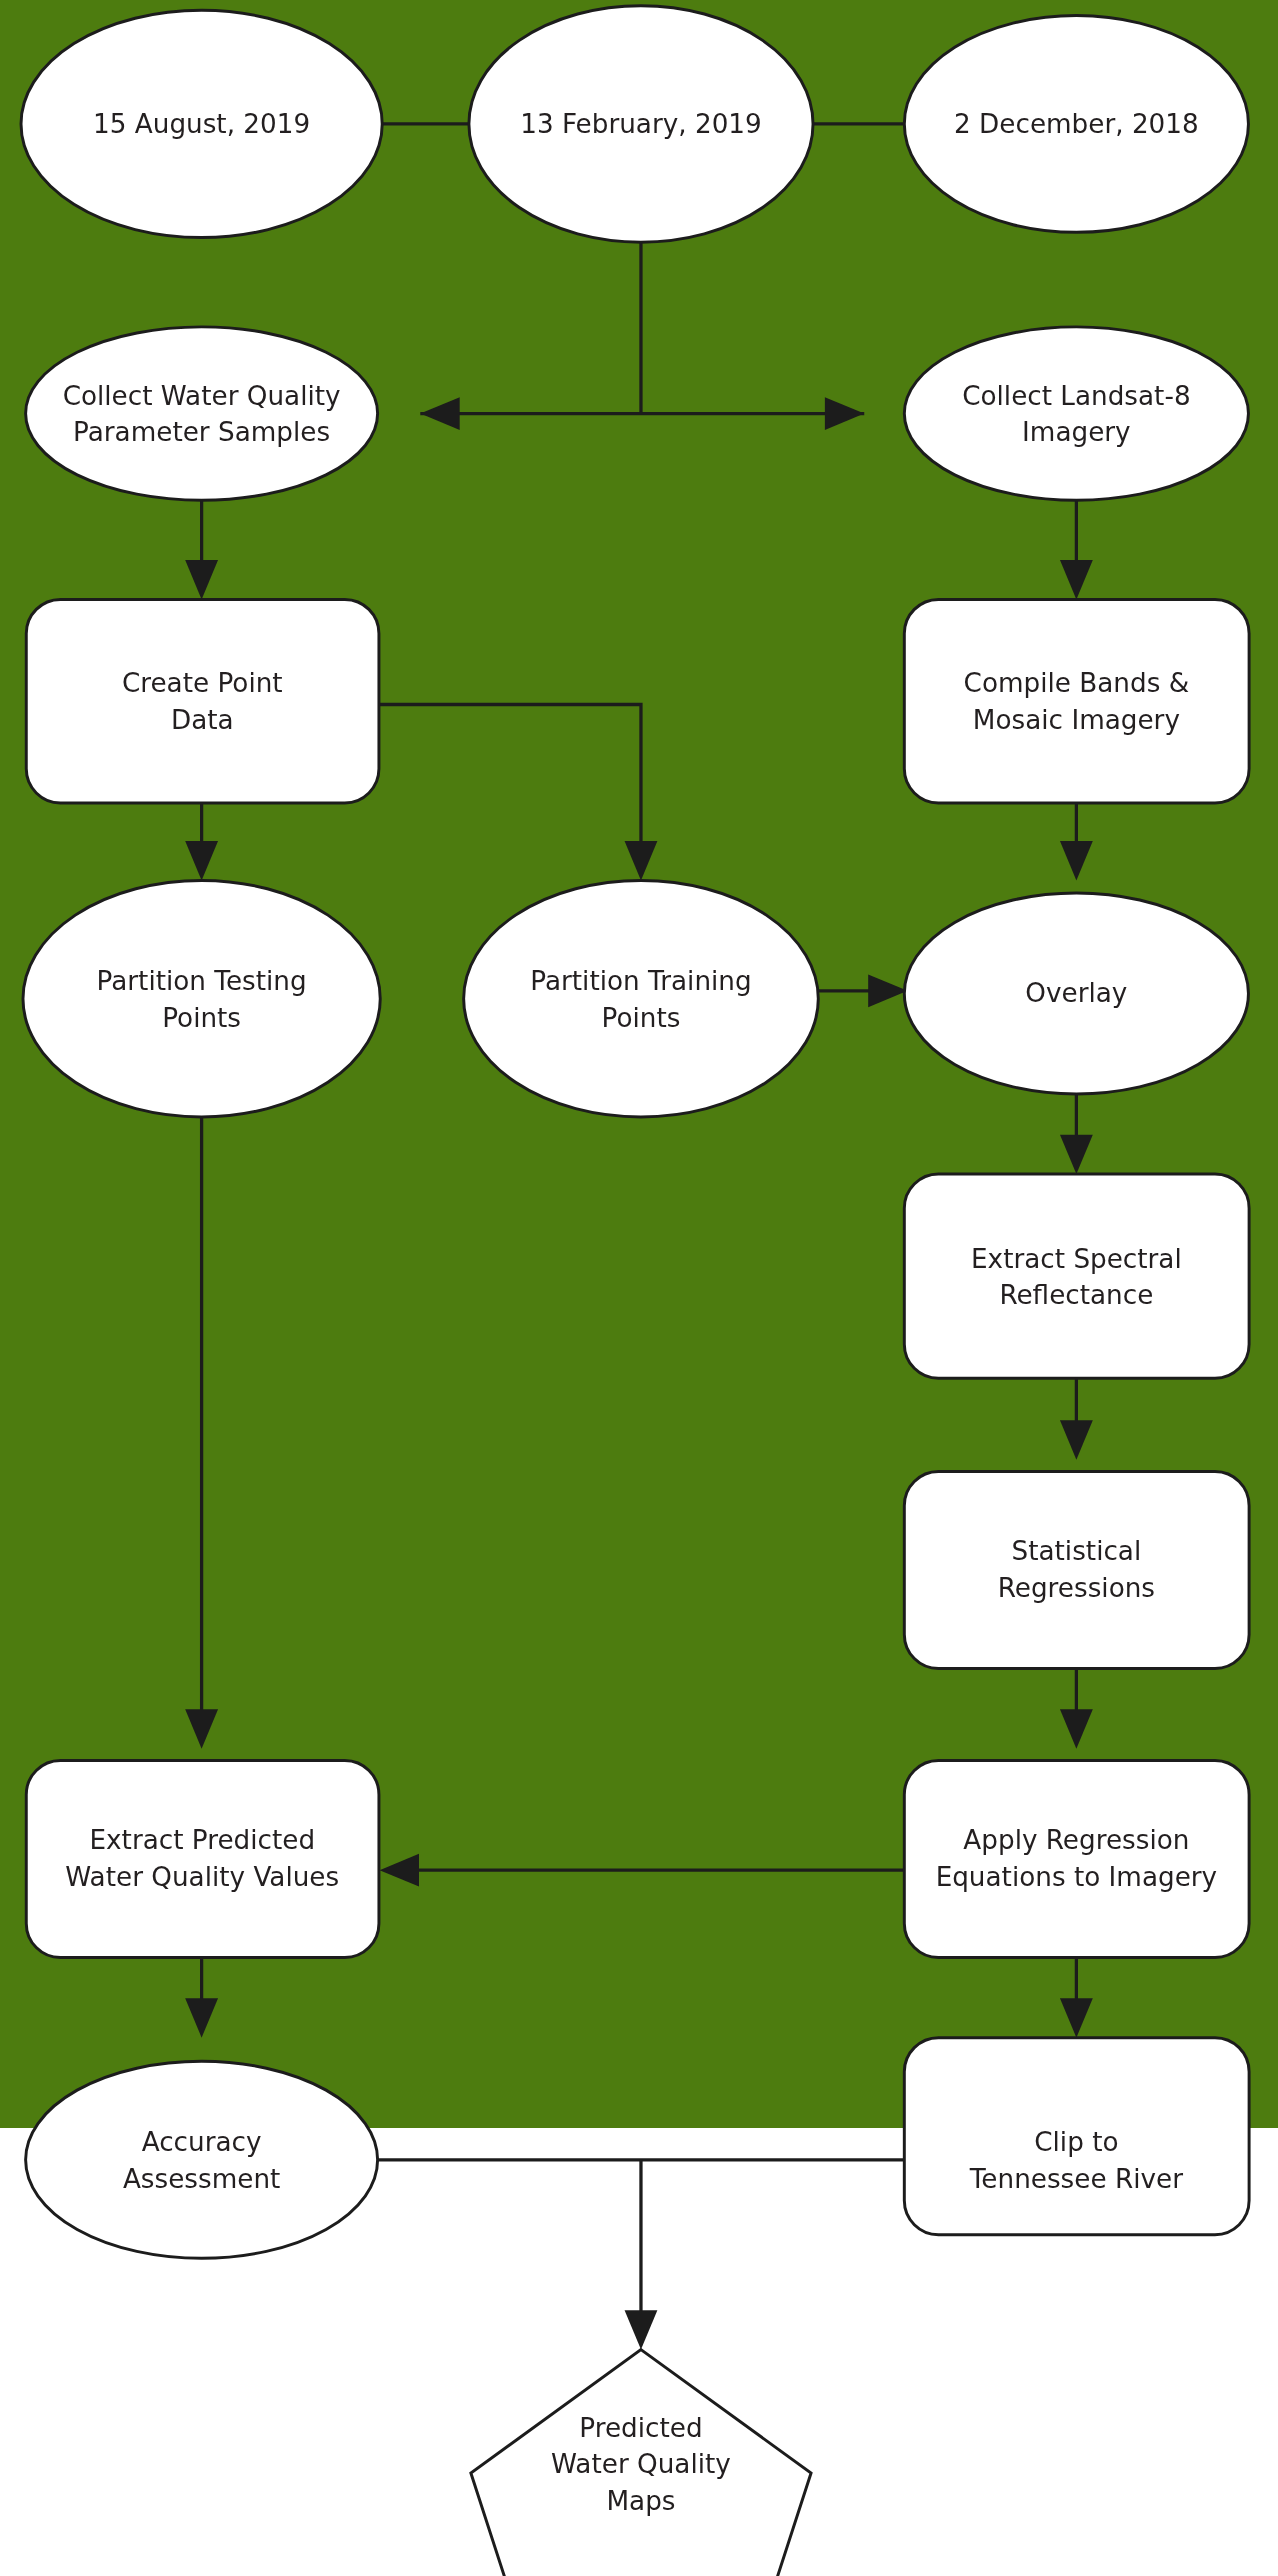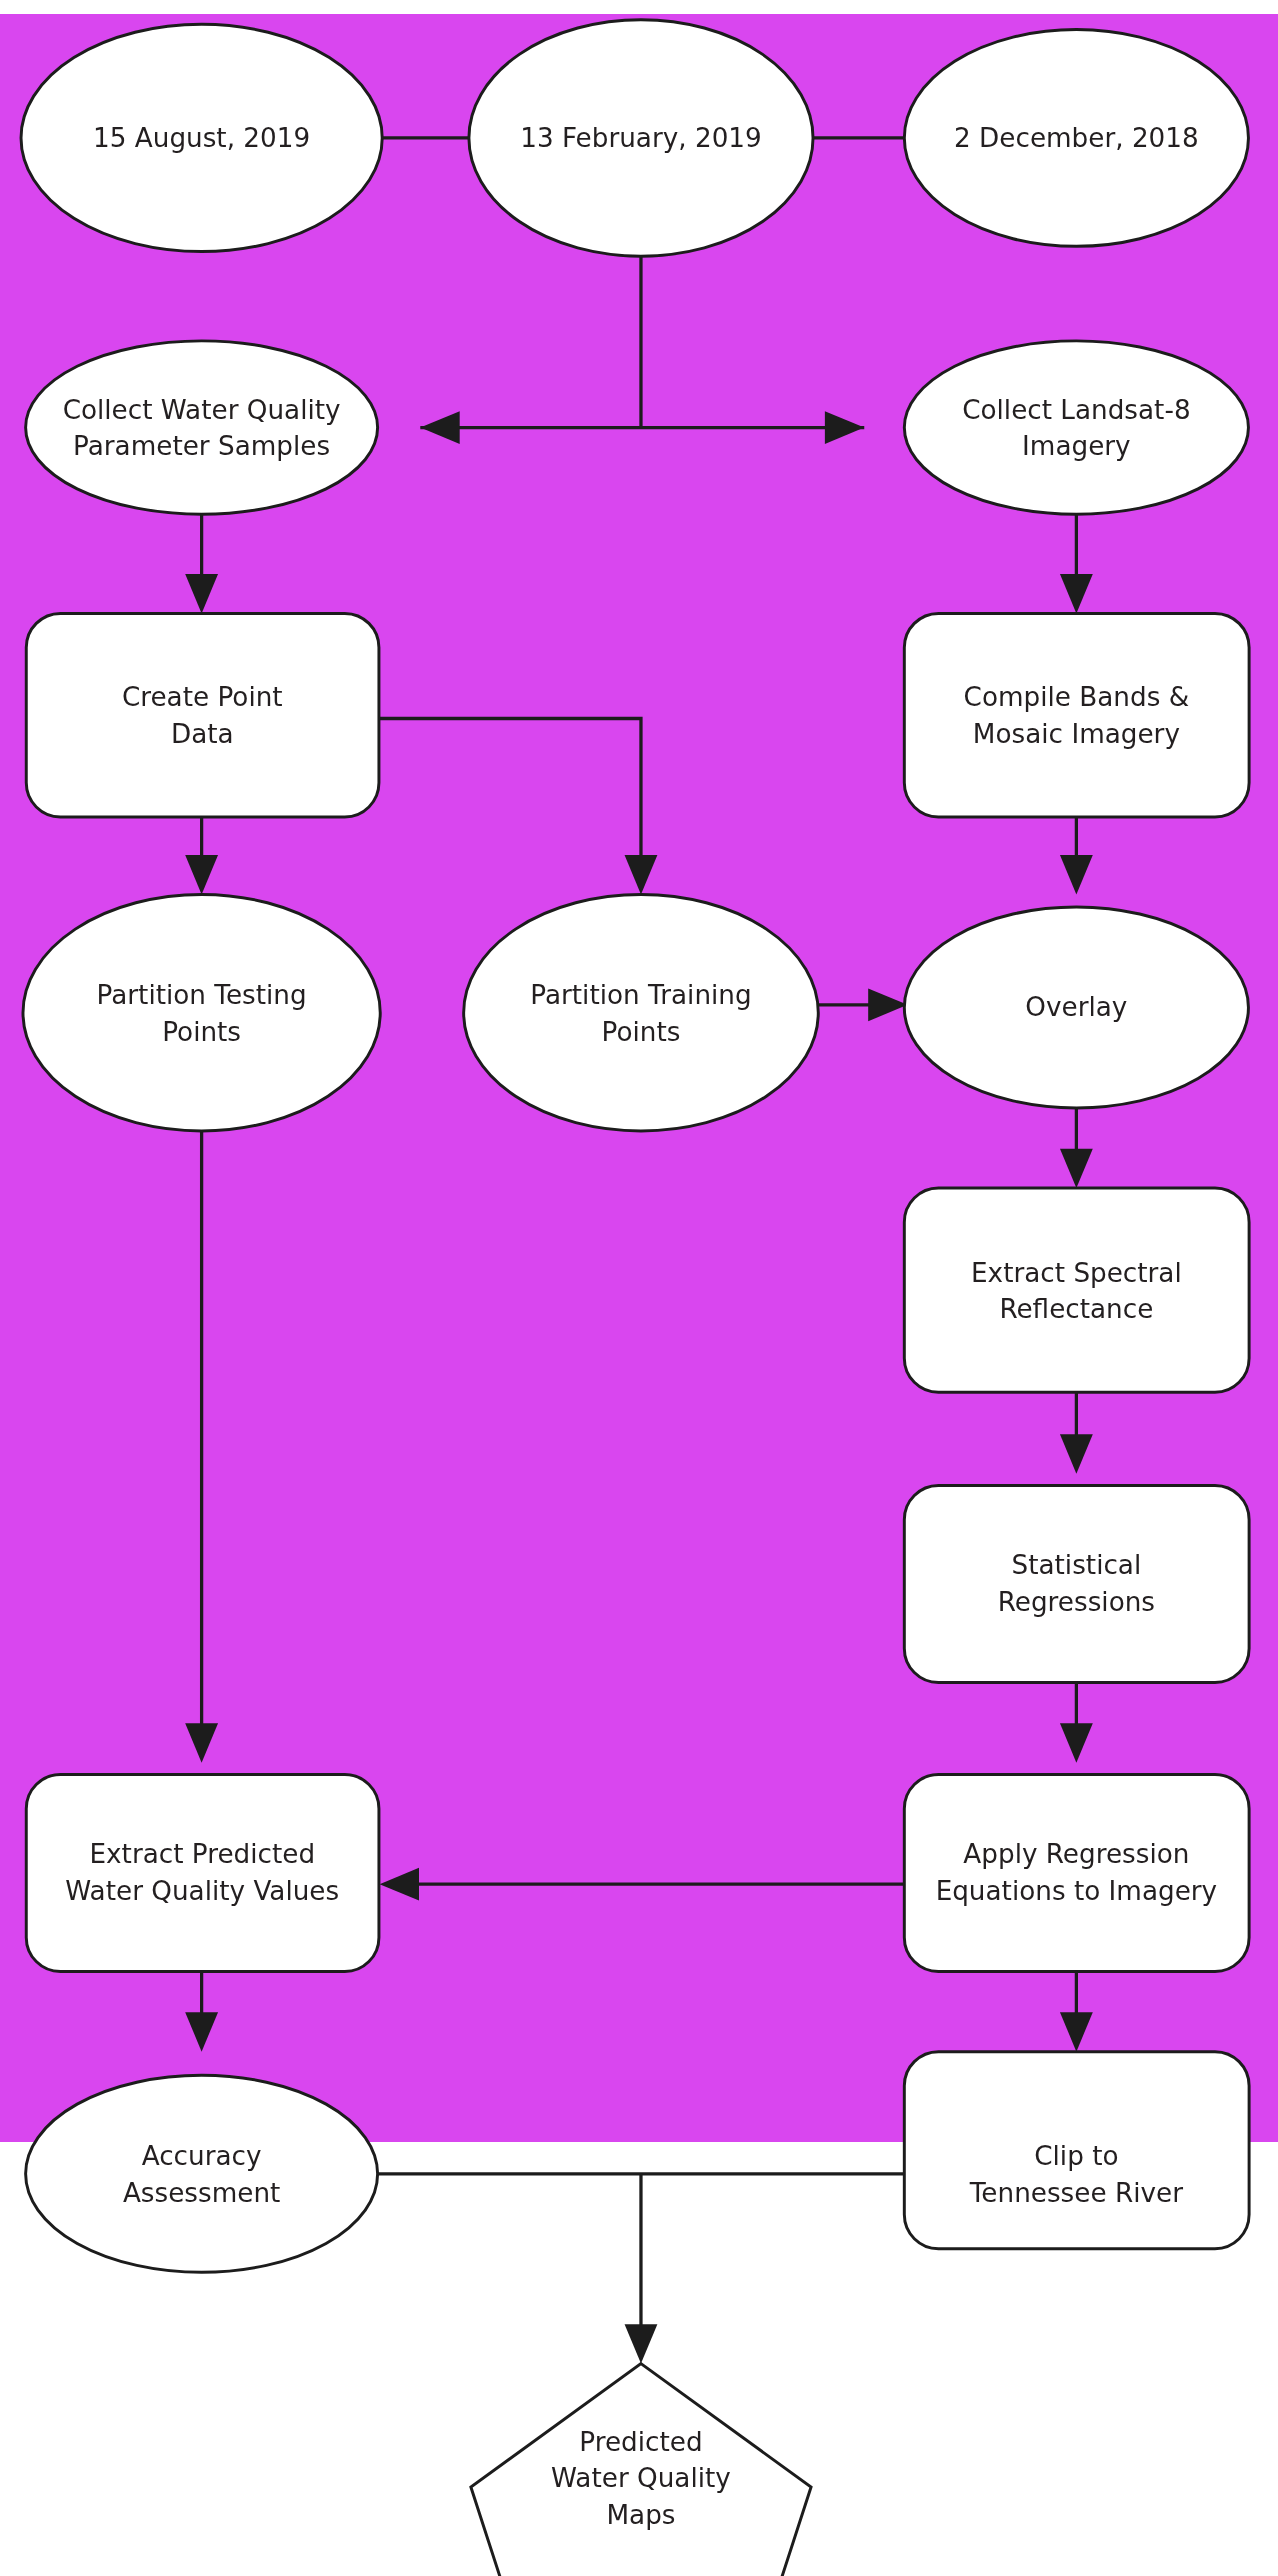--- a/index.html
+++ b/index.html
@@ -10,22 +10,21 @@
   body {
     width: 1278px;
     height: 2576px;
     font-family: "DejaVu Sans", sans-serif;
     overflow: hidden;
   }
   #flowchart-root {
     position: relative;
     width: 1278px;
     height: 2128px;
-    background: #d946ef;
-    margin-top: 14px;
+    background: #4d7c0f;
   }
   svg#flow-svg {
     display: block;
     width: 1278px;
     height: 2576px;
   }
   .node-shape {
     fill: #ffffff;
     stroke: #1c1c1c;
     stroke-width: 4.5;

